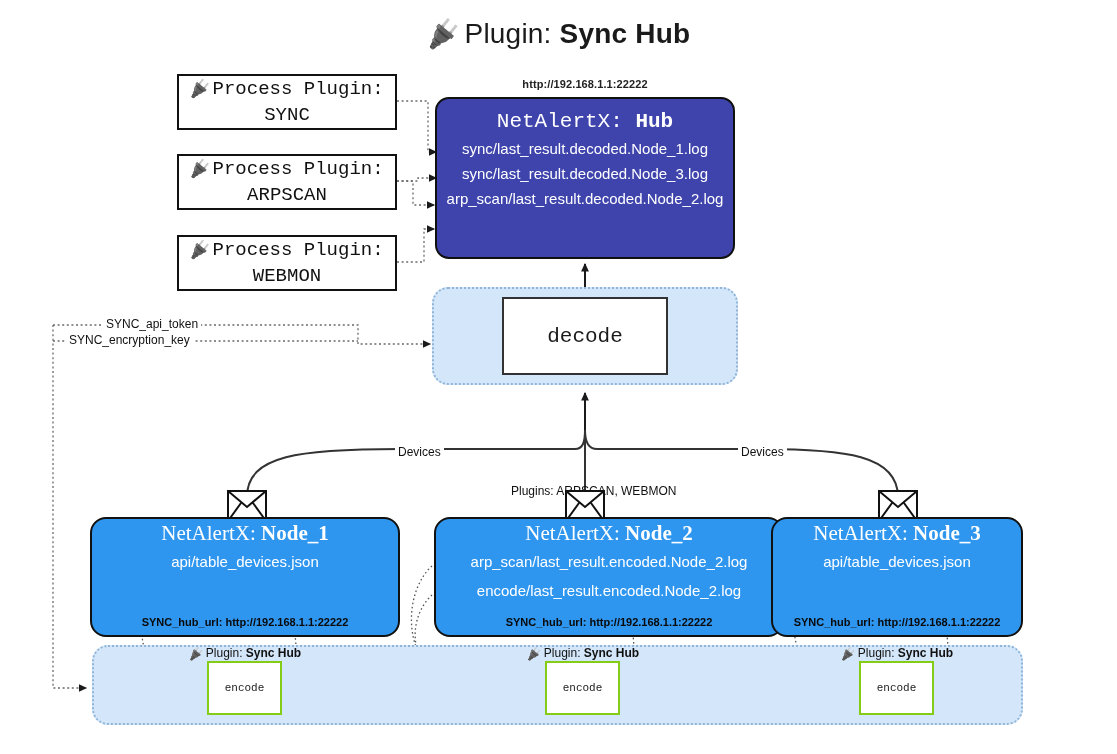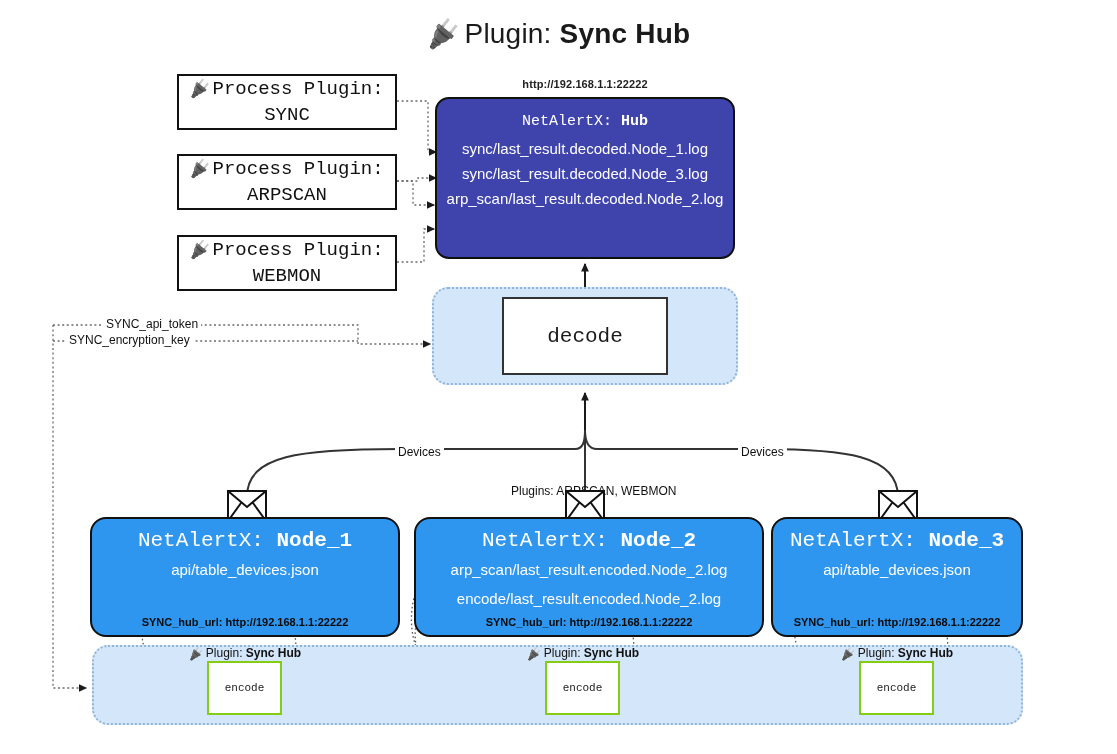--- a/index.html
+++ b/index.html
@@ -34,21 +34,21 @@
   .proc .l1{white-space:nowrap;}
   .proc .plug{font-size:17px;display:inline-block;transform:scaleX(-1) rotate(6deg);
     vertical-align:-1px;margin-right:1px;}
 
   
   #hub{
     background:#3e44ab;border:2px solid #101010;border-radius:14px;
     color:#ffffff;
   }
   #hub .hub-title{
-    text-align:center;margin-top:9px;font-size:15px;line-height:28px;
+    text-align:center;margin-top:9px;font-size:21px;line-height:28px;
     font-family:"Liberation Mono","DejaVu Sans Mono",monospace;
   }
   #hub .hub-title b{font-weight:bold;}
   #hub .logline{
     font-size:15px;line-height:25px;white-space:nowrap;text-align:center;
   }
   #hub .logline b{font-weight:normal;text-align:right;}
   #huburl{
     position:absolute;text-align:center;font-size:11px;font-weight:bold;
     color:#222;letter-spacing:.1px;width:300px;
@@ -64,22 +64,22 @@
     display:flex;align-items:center;justify-content:center;
     font-family:"Liberation Mono","DejaVu Sans Mono",monospace;
     font-size:21px;color:#1a1a1a;
   }
 
   
   .node{
     background:#2f96f0;border:2px solid #111;border-radius:16px;color:#fff;
   }
   .node .n-title{
-    text-align:center;margin-top:8px;font-size:21px;line-height:28px;
-    font-family:Liberation Mono, monospace;
+    text-align:center;font-size:21px;line-height:28px;
+    font-family:Liberation Serif, serif;
   }
   .node .n-title b{font-weight:bold;}
   .node .n-line{
     text-align:center;font-size:15px;line-height:29px;white-space:nowrap;
   }
   .node .n-url{
     position:absolute;left:0;right:0;bottom:7px;text-align:center;
     font-size:11px;font-weight:bold;color:#0a0a0a;white-space:nowrap;
   }
 
@@ -214,21 +214,21 @@
   <rect x="1" y="1" width="38" height="30" fill="#fff" stroke="#111" stroke-width="2"></rect>
   <path d="M1,1 L20,17 L39,1 M1,31 L14,13 M39,31 L26,13" fill="none" stroke="#111" stroke-width="2"></path>
 </svg>
 
 <div class="box node" style="left:90px;top:517px;width:310px;height:120px;">
   <div class="n-title"><span>NetAlertX: </span><b>Node_1</b></div>
   <div class="n-line">api/table_devices.json</div>
   <div class="n-url"><span>SYNC_hub_url: </span><span>http://192.168.1.1:22222</span></div>
 </div>
 
-<div class="box node" style="left:414px;top:517px;width:350px;height:120px;">
+<div class="box node" style="left:434px;top:517px;width:350px;height:120px;">
   <div class="n-title"><span>NetAlertX: </span><b>Node_2</b></div>
   <div class="n-line">arp_scan/last_result.encoded.Node_2.log</div>
   <div class="n-line">encode/last_result.encoded.Node_2.log</div>
   <div class="n-url"><span>SYNC_hub_url: </span><span>http://192.168.1.1:22222</span></div>
 </div>
 
 <div class="box node" style="left:771px;top:517px;width:252px;height:120px;">
   <div class="n-title"><span>NetAlertX: </span><b>Node_3</b></div>
   <div class="n-line">api/table_devices.json</div>
   <div class="n-url"><span>SYNC_hub_url: </span><span>http://192.168.1.1:22222</span></div>

